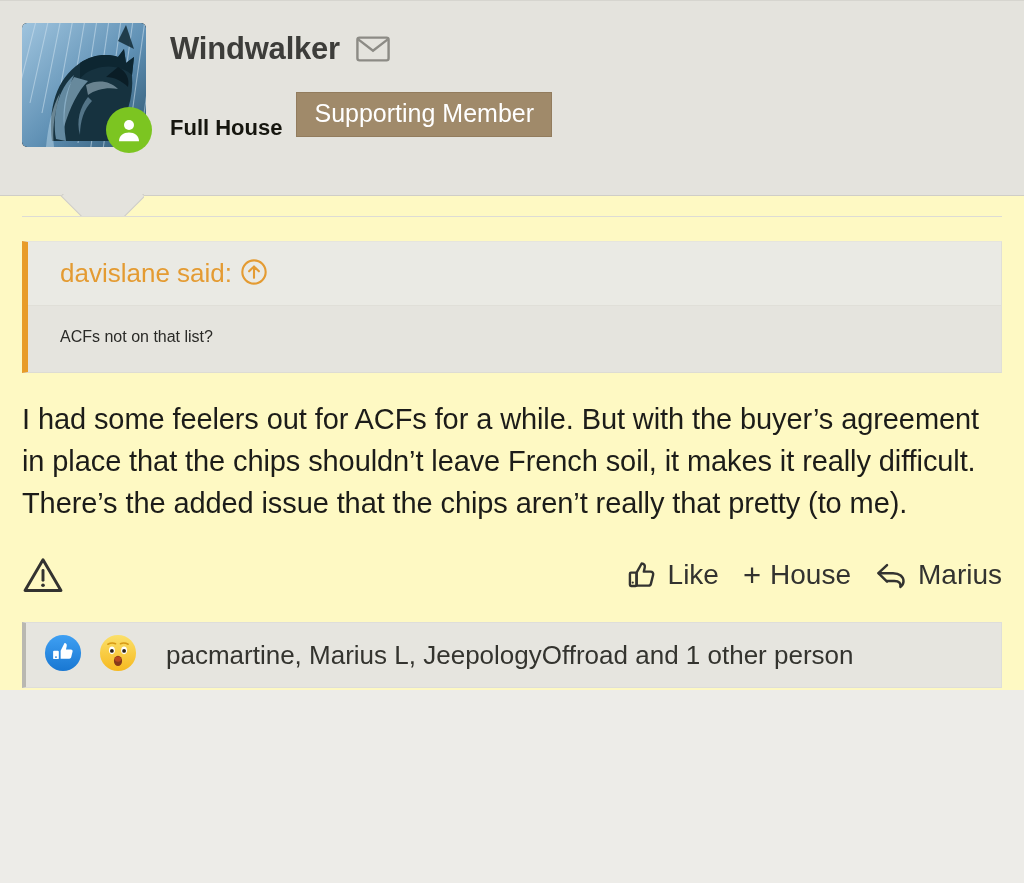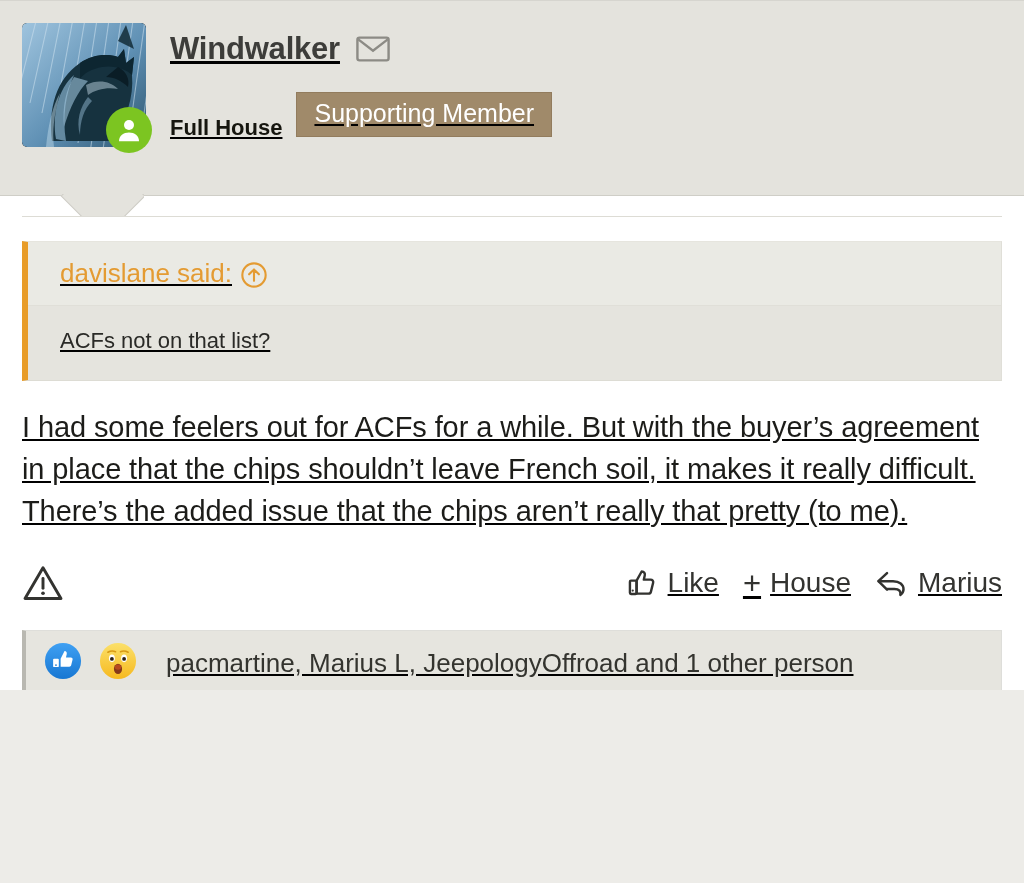--- a/index.html
+++ b/index.html
@@ -6,23 +6,22 @@
   html, body {
     margin: 0; padding: 0;
     width: 1024px; height: 883px;
     background: #edece8;
     font-family: "Liberation Sans", sans-serif;
     -webkit-font-smoothing: antialiased;
   }
   .post {
     position: relative;
     width: 1024px; height: 690px;
-    background: #ffffff;
+    background: #fef9c3;
     overflow: hidden;
-    text-decoration: underline;
   }
 
   
   .post-header {
     position: relative;
     background: #e4e3dd;
     border-top: 1px solid #d6d5cf;
     border-bottom: 1px solid #cfcec7;
     height: 196px;
     padding: 22px 0 0 22px;
@@ -142,32 +141,32 @@
     border-left: 6px solid #e89c28;
     border-right: 1px solid #e0dfd8;
     border-top: 1px solid #e6e5de;
     border-bottom: 1px solid #dddcd4;
     background: #e5e4de;
   }
   .quote-head {
     background: #eaeae4;
     padding: 16px 0 16px 32px;
     display: flex;
-    align-items: flex-end;
+    align-items: flex-start;
     gap: 8px;
     border-bottom: 1px solid #e0dfd8;
   }
   .quote-author {
     color: #e49b32;
     font-size: 26px;
   }
   .quote-jump svg { display: block; }
   .quote-text {
     padding: 22px 0 26px 32px;
-    font-size: 22px;
+    font-size: 16px;
     color: #2a2a27;
   }
 
   .message-text {
     margin: 26px 0 0 0;
     font-size: 29px;
     line-height: 1.44;
     color: #1c1c19;
     letter-spacing: -0.1px;
   }

